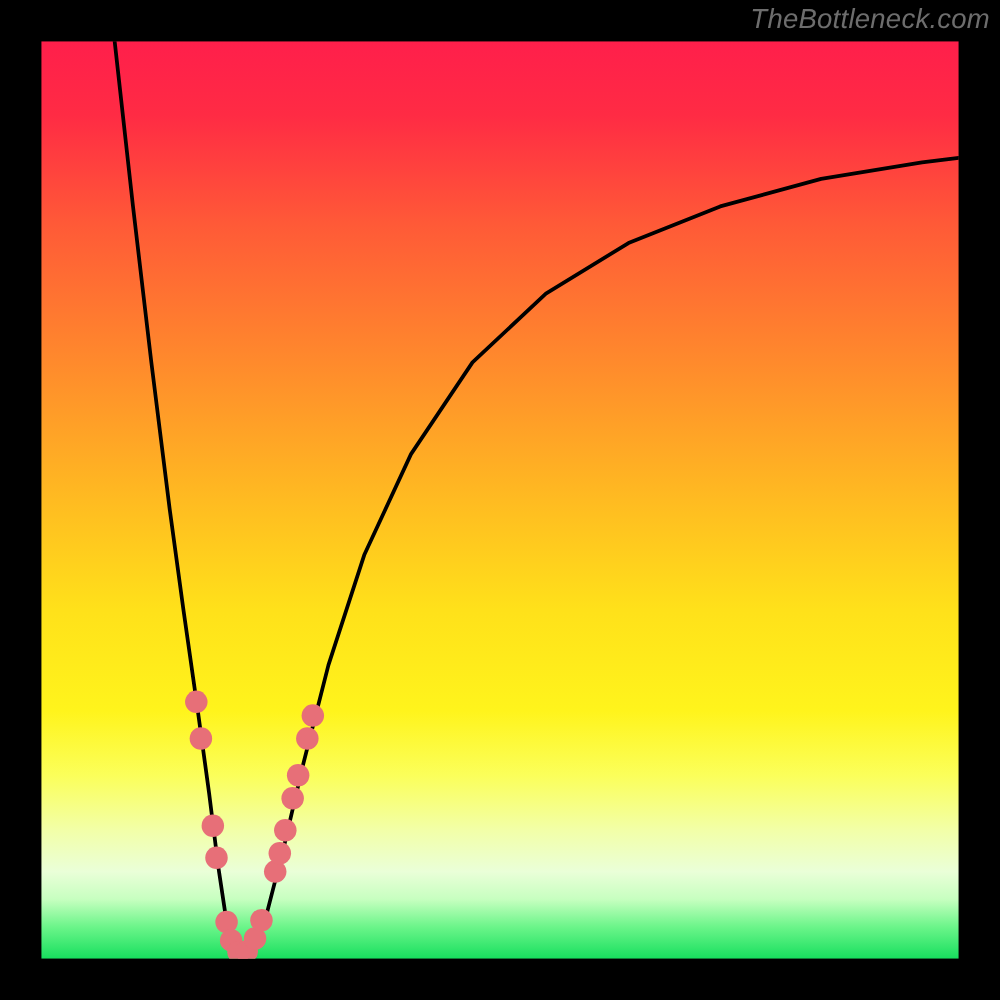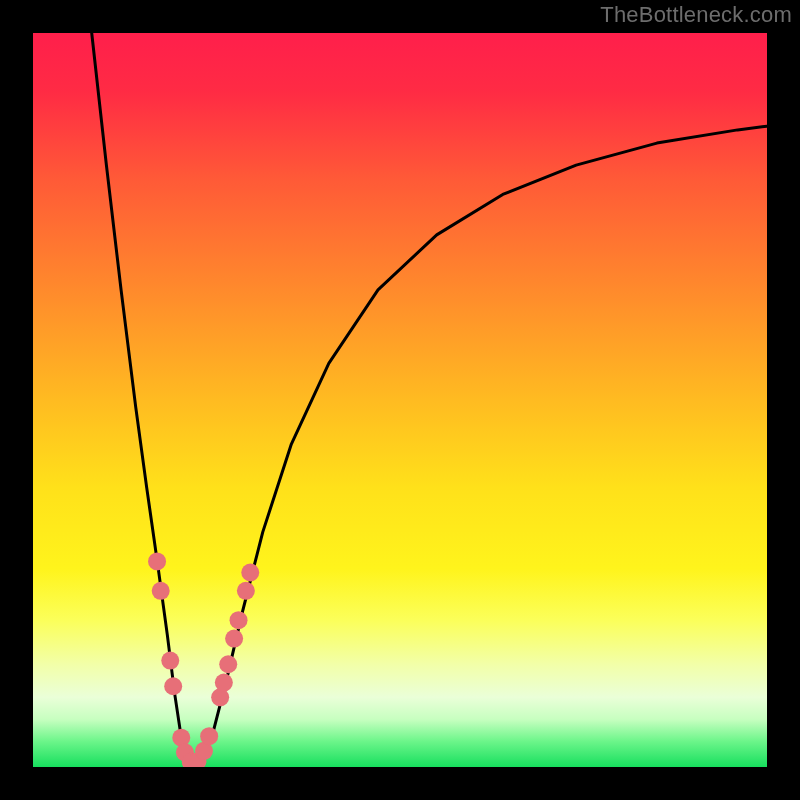--- a/index.html
+++ b/index.html
@@ -22,20 +22,21 @@
   }
   .watermark {
     position: absolute;
     top: 2px;
     right: 8px;
     color: #6d6d6d;
     font-size: 22px;
     font-weight: 400;
     letter-spacing: 0.2px;
     user-select: none;
+    font-style: italic;
   }
   svg { display: block; }
 </style>
 </head>
 <body>
 
 <div class="frame">
   <div class="plot" id="plot" style="left: 33px; top: 33px; width: 734px; height: 734px;">
       <svg width="734" height="734" viewBox="0 0 734 734">
         <defs>

